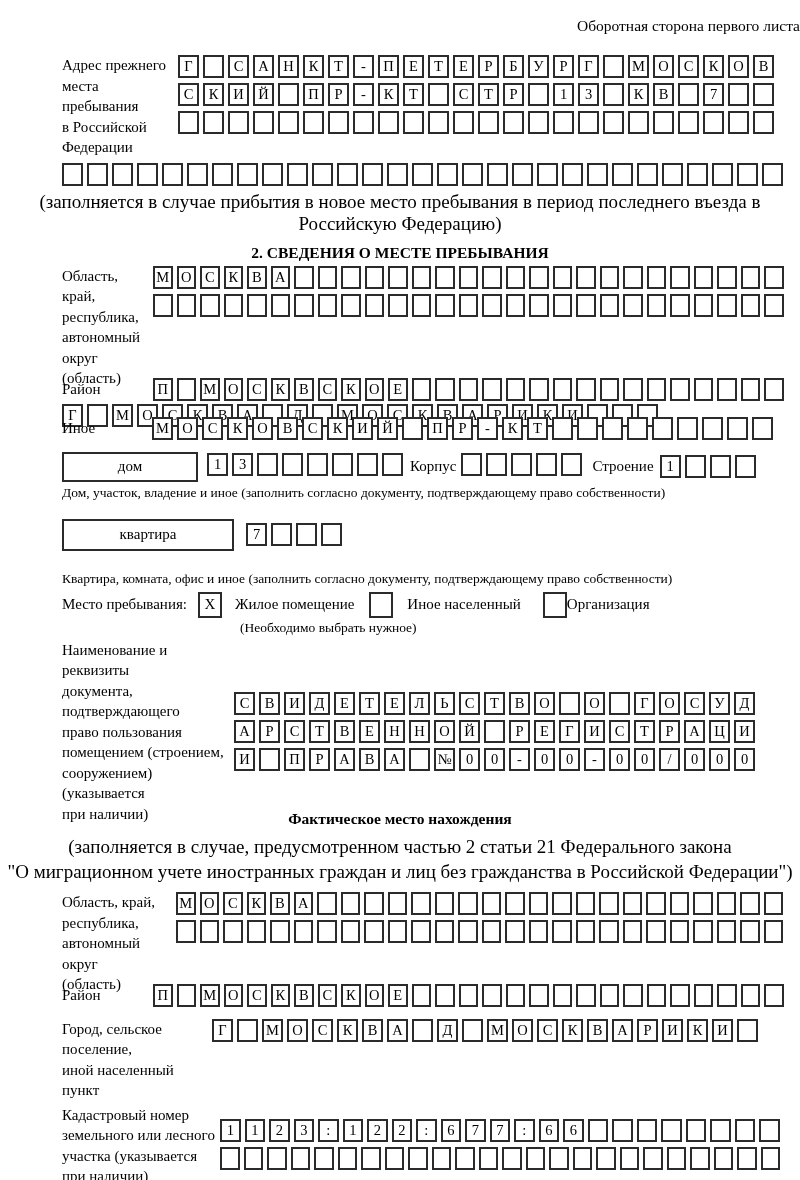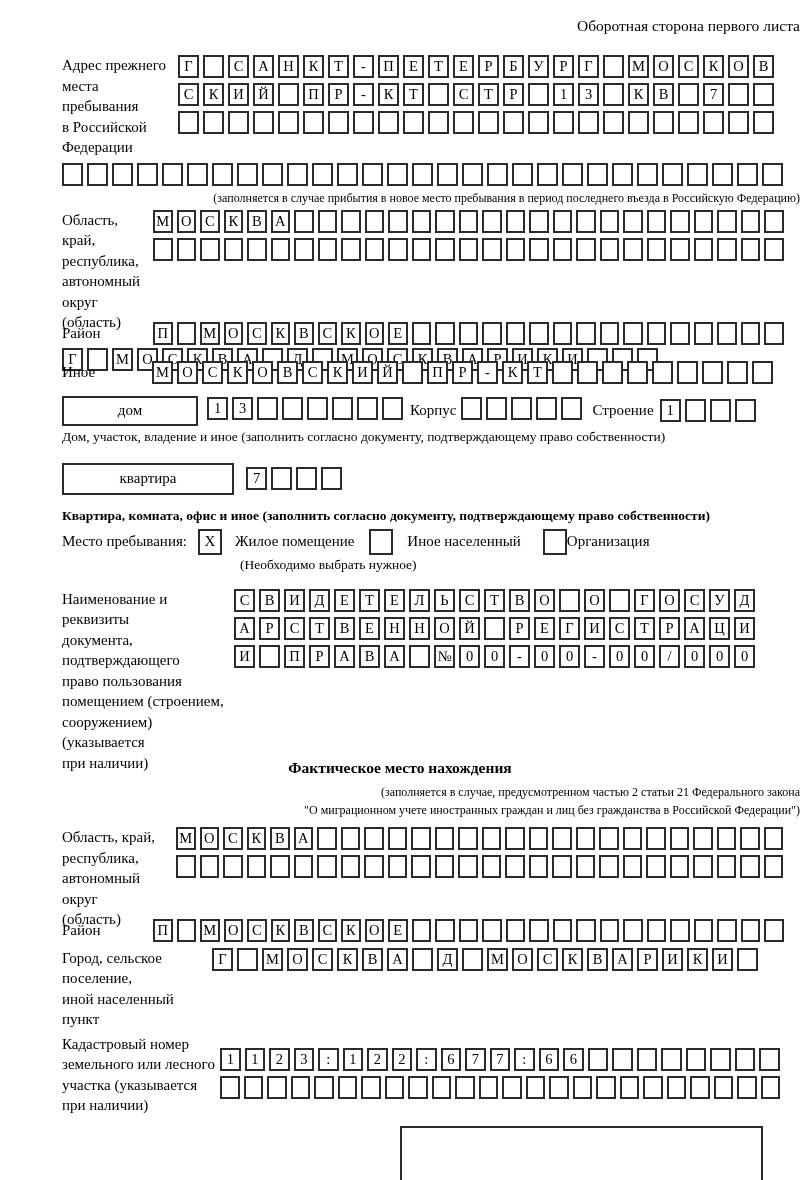--- a/index.html
+++ b/index.html
@@ -13,21 +13,21 @@
   .cellcol{display:flex;flex-direction:column;}
   .cells-row{display:flex;gap:4px;margin-bottom:5px;}
   .cells-row:last-child{margin-bottom:0;}
   .cell{width:21px;height:23px;box-sizing:border-box;border:2px solid #2b2b2b;
         display:flex;align-items:center;justify-content:center;
         font-size:14.5px;background:#fff;flex-shrink:0;}
   .sm .cell{width:19.5px;}
   .md .cell{width:20.5px;}
   .r4 .cell{width:21px;}
   .note{font-size:13.5px;}
-  .note-center{text-align:right;font-size:12px;width:800px;margin-left:-62px;}
+  .note-center{text-align:center;font-size:19px;width:800px;margin-left:-62px;}
   .sec-title{text-align:center;font-weight:bold;font-size:15.5px;width:800px;margin-left:-62px;}
   .textbox{box-sizing:border-box;border:2px solid #2b2b2b;height:30px;display:flex;
            align-items:center;justify-content:center;font-size:15px;flex-shrink:0;background:#fff;}
   .dombox{width:136px;}
   .kvbox{width:172px;height:32px;}
   .inlbl{font-size:15px;white-space:nowrap;}
   .checkbox{width:24px;height:26px;box-sizing:border-box;border:2px solid #2b2b2b;
             display:flex;align-items:center;justify-content:center;font-size:15px;flex-shrink:0;}
   .stamp-box{margin-left:338px;width:363px;height:172px;box-sizing:border-box;
              border:2px solid #2b2b2b;background:#fff;}
@@ -153,20 +153,21 @@
         <div class="cell"></div>
         <div class="cell"></div>
         <div class="cell"></div>
         <div class="cell"></div>
         <div class="cell"></div>
         <div class="cell"></div>
       </div>
 
     <div class="note-center" style="margin-top:5px;">(заполняется в случае прибытия в новое место пребывания в период последнего въезда в Российскую Федерацию)</div>
 
+    <div class="sec-title" style="margin-top:9px;">2. СВЕДЕНИЯ О МЕСТЕ ПРЕБЫВАНИЯ</div>
 
     <div class="frow" style="margin-top:4px;">
       <div class="label" style="width:91px;">Область, край,
 республика,
 автономный
 округ (область)</div>
       <div class="cellcol">
         <div class="cells-row sm">
             <div class="cell">М</div>
             <div class="cell">О</div>
@@ -353,34 +354,34 @@
 
     <div class="frow vcenter" style="margin-top:18px;">
       <div class="textbox kvbox">квартира</div>
       <div class="cells-row" style="margin-left:12px;">
           <div class="cell">7</div>
           <div class="cell"></div>
           <div class="cell"></div>
           <div class="cell"></div>
         </div>
     </div>
-    <div class="note" style="margin-top:13px;font-weight:bold;">Квартира, комната, офис и иное (заполнить согласно документу, подтверждающему право собственности)</div>
+    <div class="note" style="margin-top:20px;">Квартира, комната, офис и иное (заполнить согласно документу, подтверждающему право собственности)</div>
 
     <div class="frow vcenter" style="margin-top:5px;">
       <div class="inlbl">Место пребывания:</div>
       <div class="checkbox" style="margin-left:11px;">X</div>
       <div class="inlbl" style="margin-left:13px;">Жилое помещение</div>
       <div class="checkbox" style="margin-left:15px;"></div>
       <div class="inlbl" style="margin-left:14px;">Иное населенный</div>
       <div class="checkbox" style="margin-left:22px;"></div>
       <div class="inlbl" style="">Организация</div>
     </div>
     <div class="note" style="margin-top:2px;margin-left:178px;">(Необходимо выбрать нужное)</div>
 
-    <div class="frow" style="margin-top:16px;">
+    <div class="frow" style="margin-top:4px;align-items:center;">
       <div class="label" style="width:172px;">Наименование и реквизиты
 документа, подтверждающего
 право пользования
 помещением (строением,
 сооружением) (указывается
 при наличии)</div>
       <div class="cellcol">
         <div class="cells-row">
             <div class="cell">С</div>
             <div class="cell">В</div>
@@ -548,21 +549,21 @@
           <div class="cell"></div>
           <div class="cell"></div>
           <div class="cell"></div>
           <div class="cell"></div>
           <div class="cell"></div>
           <div class="cell"></div>
           <div class="cell"></div>
         </div>
     </div>
 
-    <div class="frow" style="margin-top:6px;">
+    <div class="frow" style="margin-top:12px;">
       <div class="label" style="width:150px;">Город, сельское поселение,
 иной населенный пункт</div>
       <div class="cells-row">
           <div class="cell">Г</div>
           <div class="cell"></div>
           <div class="cell">М</div>
           <div class="cell">О</div>
           <div class="cell">С</div>
           <div class="cell">К</div>
           <div class="cell">В</div>

